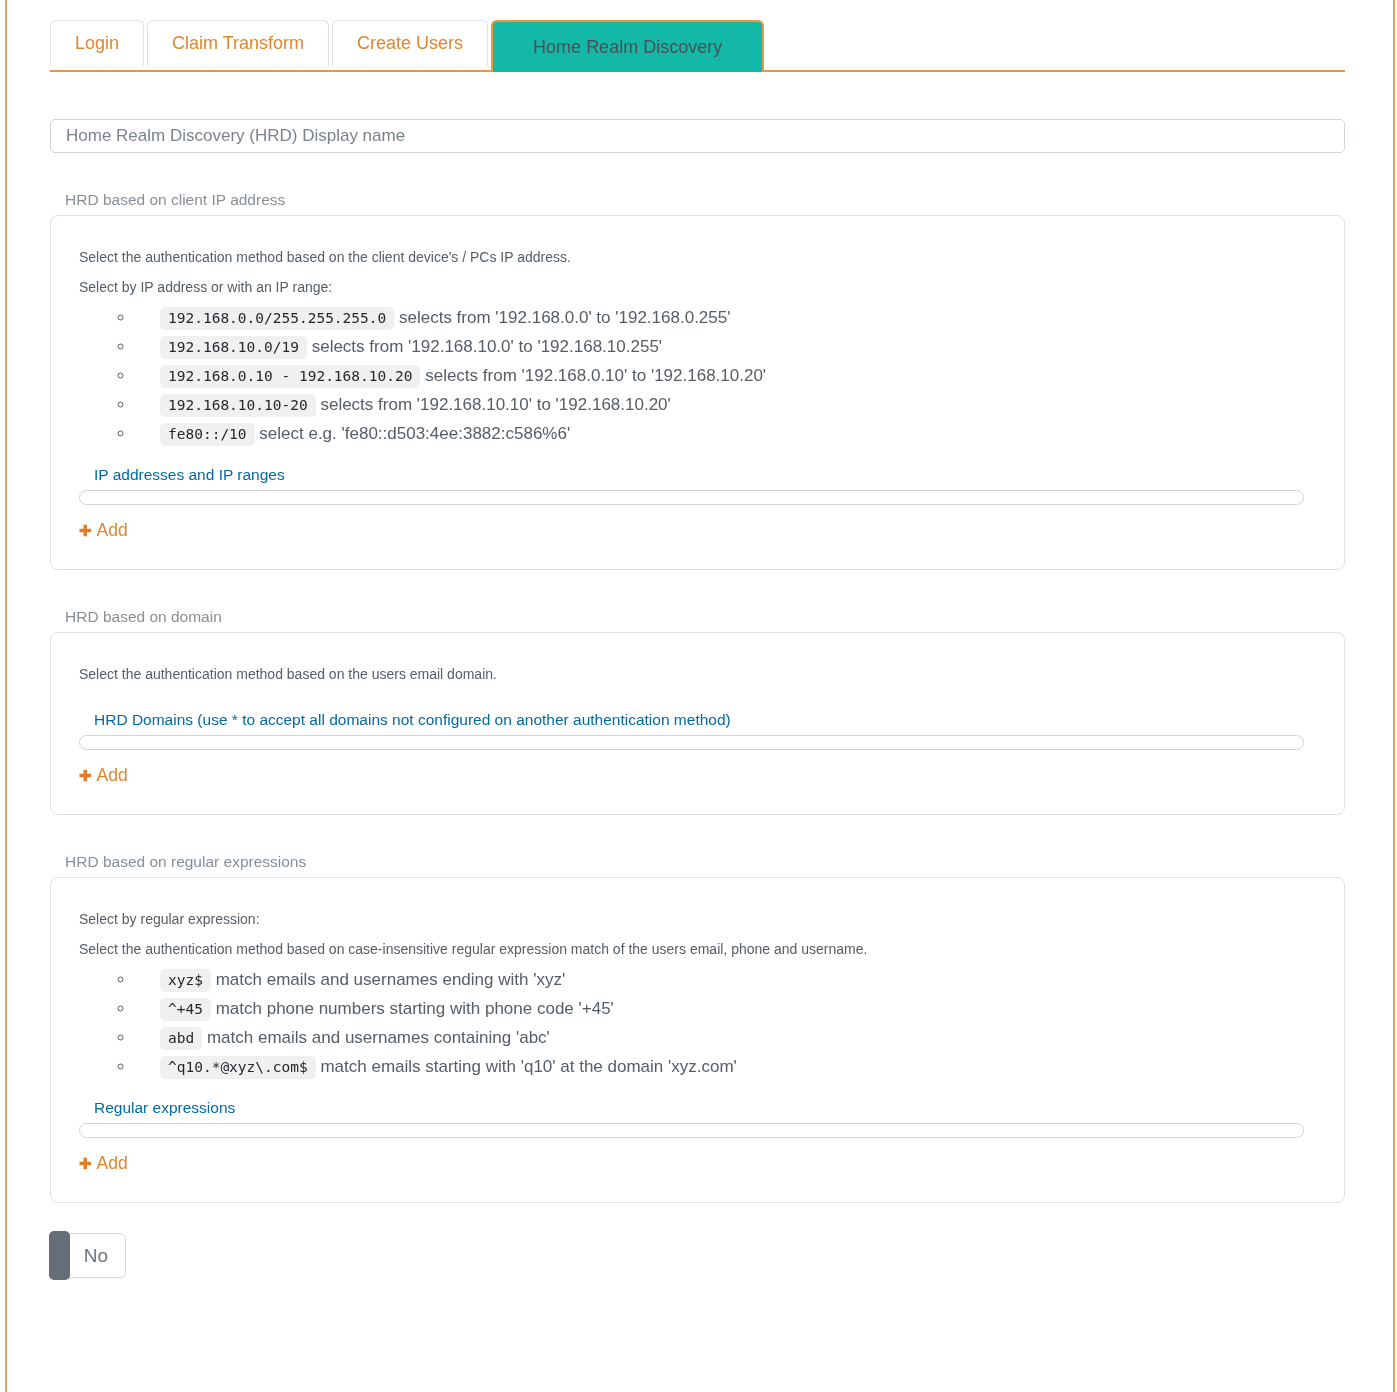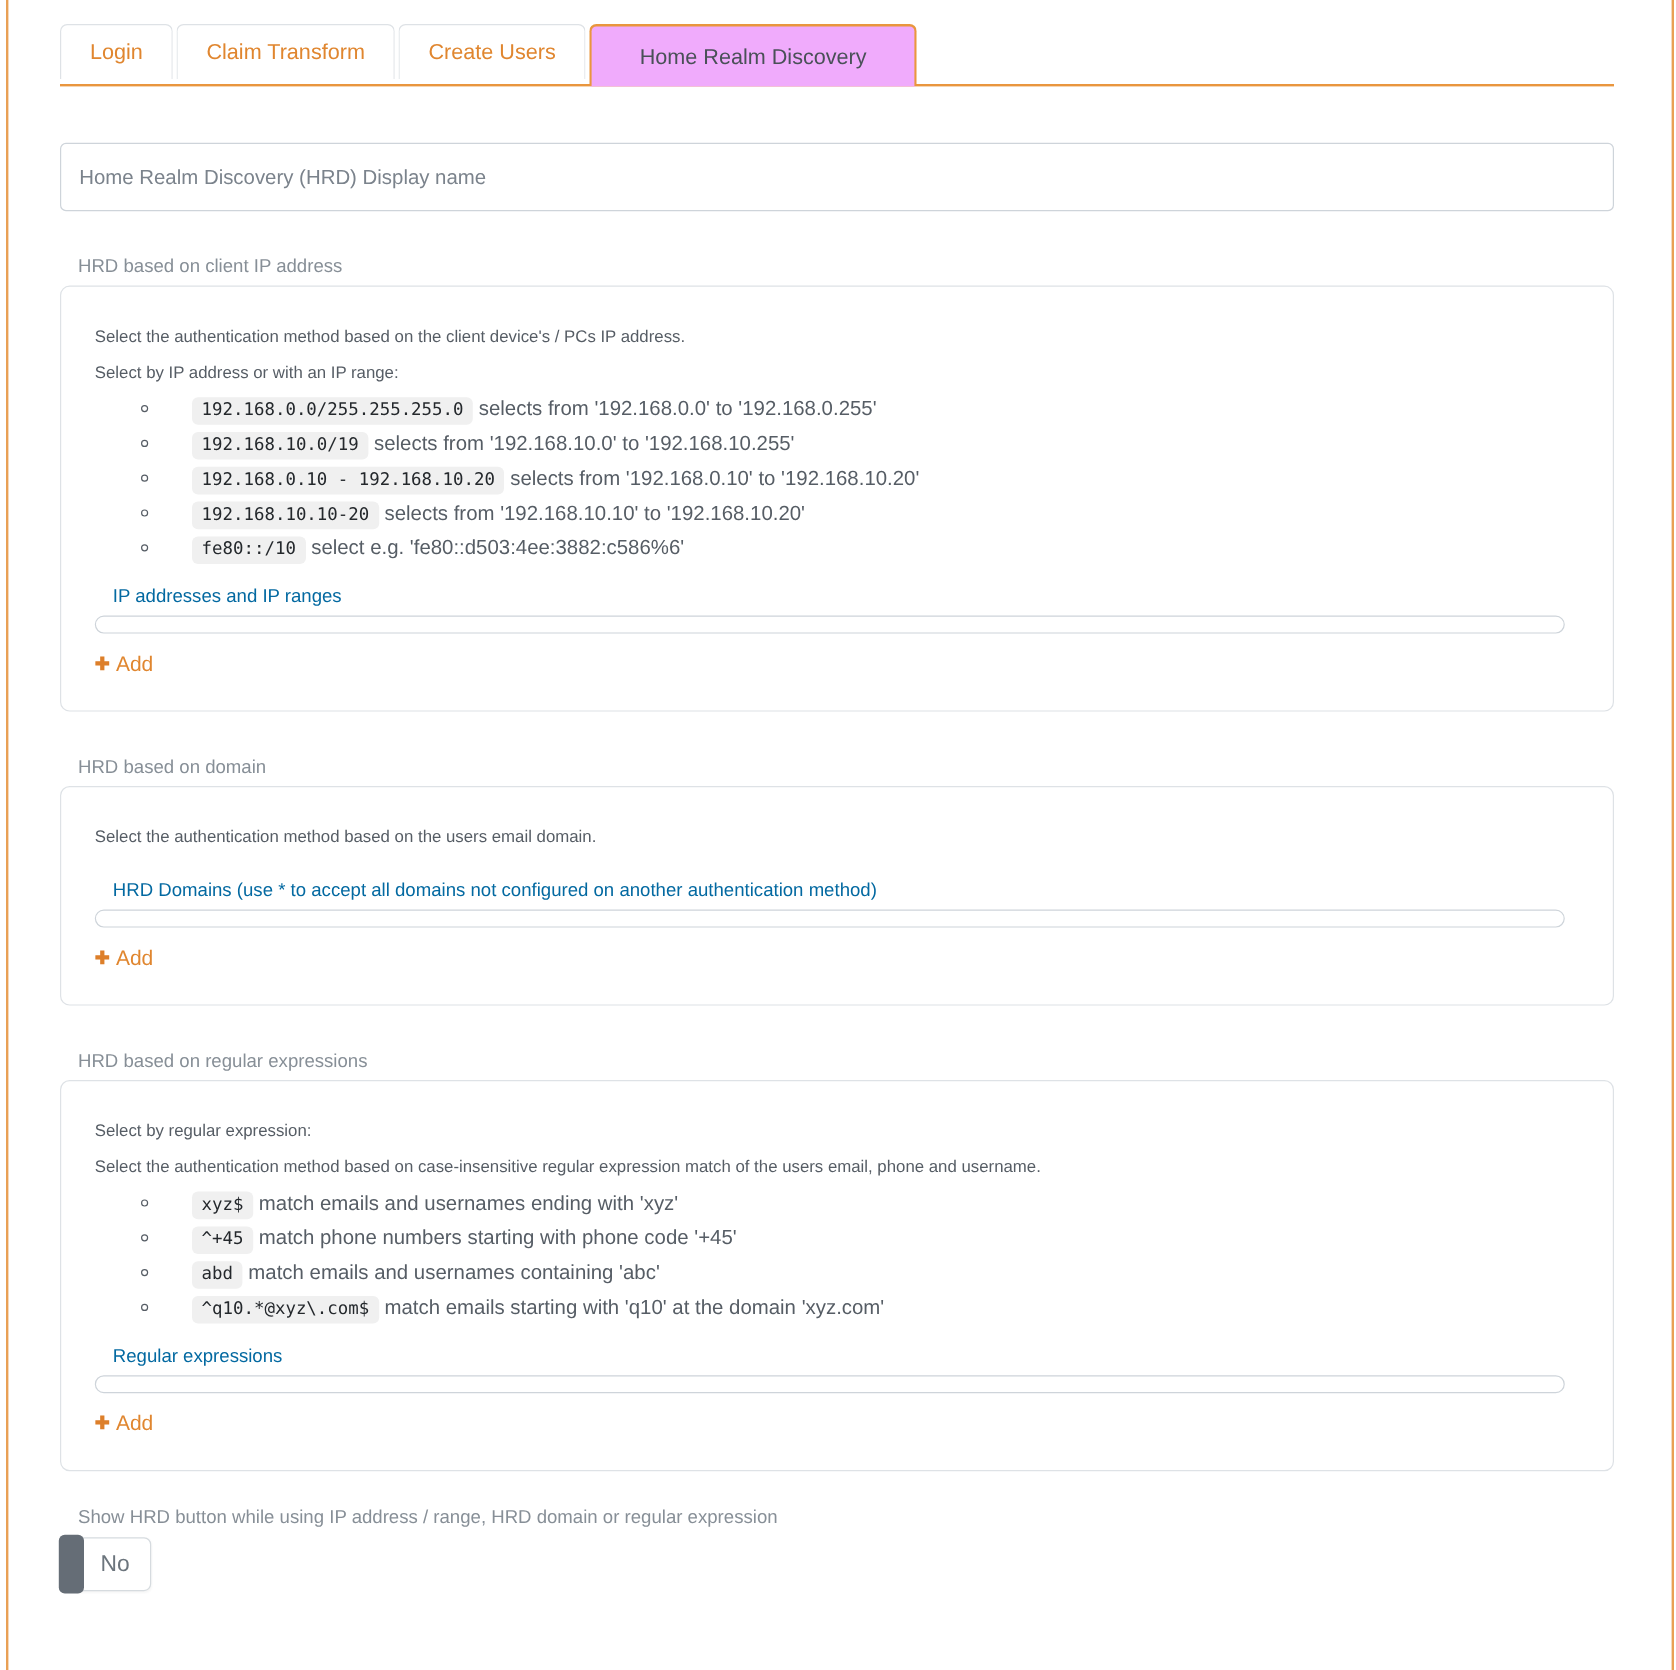--- a/index.html
+++ b/index.html
@@ -38,27 +38,27 @@
     cursor: pointer;
     white-space: nowrap;
   }
   .tab.active {
     border: 2px solid #e9963e;
     border-bottom: none;
     color: #495057;
     padding: 15px 40px 14px 40px;
     margin-bottom: -2px;
     position: relative;
-    background: #f0abfc;
+    background: #14b8a6;
   }
   
   .big-input {
     display: block;
     width: 100%;
-    height: 57px;
+    height: 34px;
     margin-top: 47px;
     border: 1px solid #ced4da;
     border-radius: 5px;
     padding: 0 15px;
     font-size: 17px;
     font-family: "Liberation Sans", sans-serif;
     color: #495057;
     outline: none;
   }
   .big-input::placeholder { color: #7b838c; opacity: 1; }
@@ -266,20 +266,19 @@
       <div class="field-label">Regular expressions</div>
       <input class="thin-input" type="text" value="" style="">
       <button class="add-btn">
         <span class="plus-icon">✚</span>
         <span>Add</span>
       </button>
     </div>
   </div>
 
   <div class="toggle-row">
-    <div class="toggle-label">Show HRD button while using IP address / range, HRD domain or regular expression</div>
     <div class="toggle">
       <span class="toggle-handle"></span>
       <span class="toggle-box">No</span>
     </div>
   </div>
 
 </div>
 
 </body></html>

